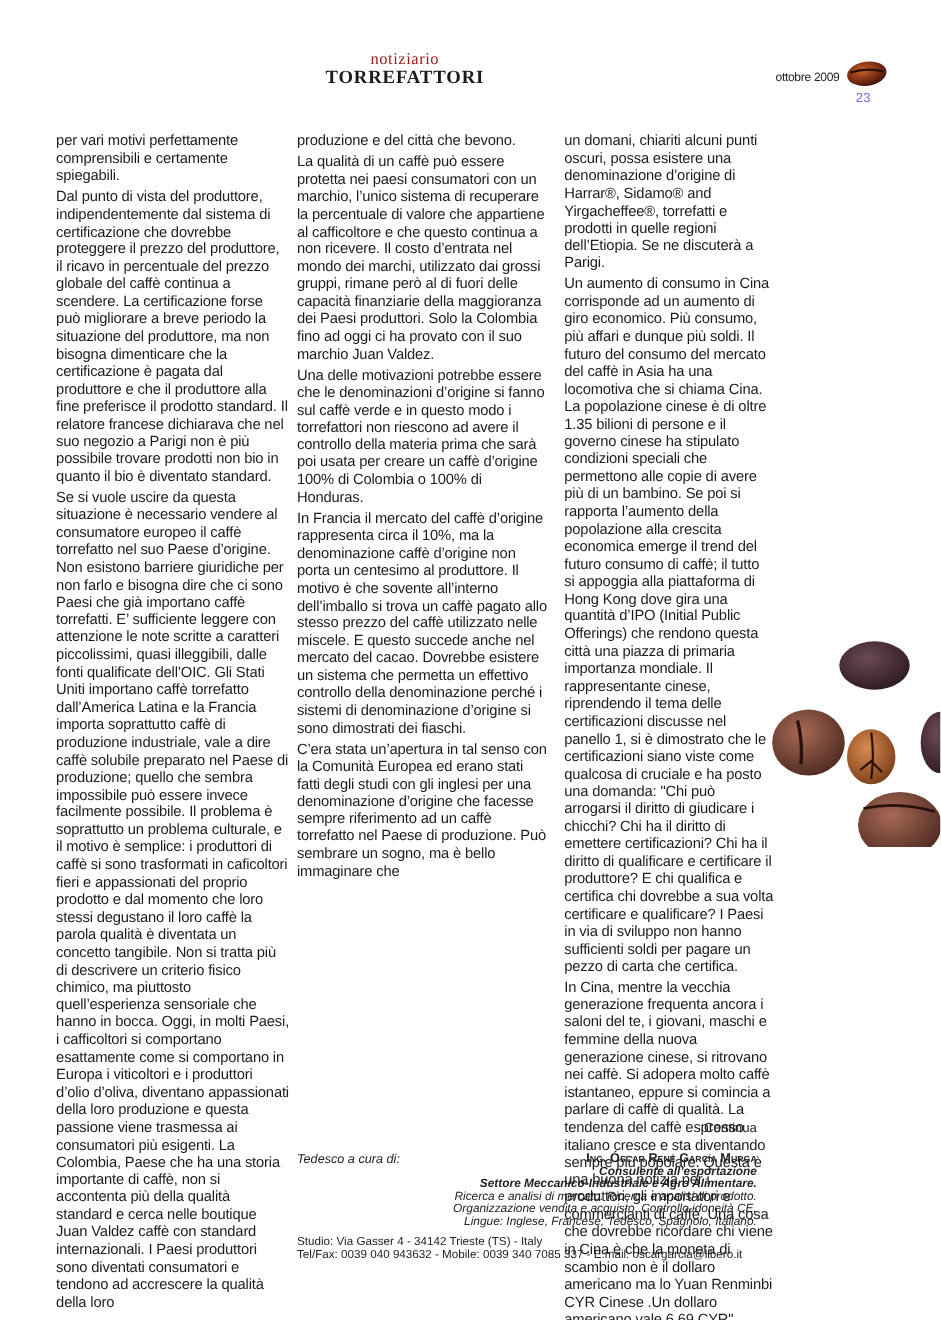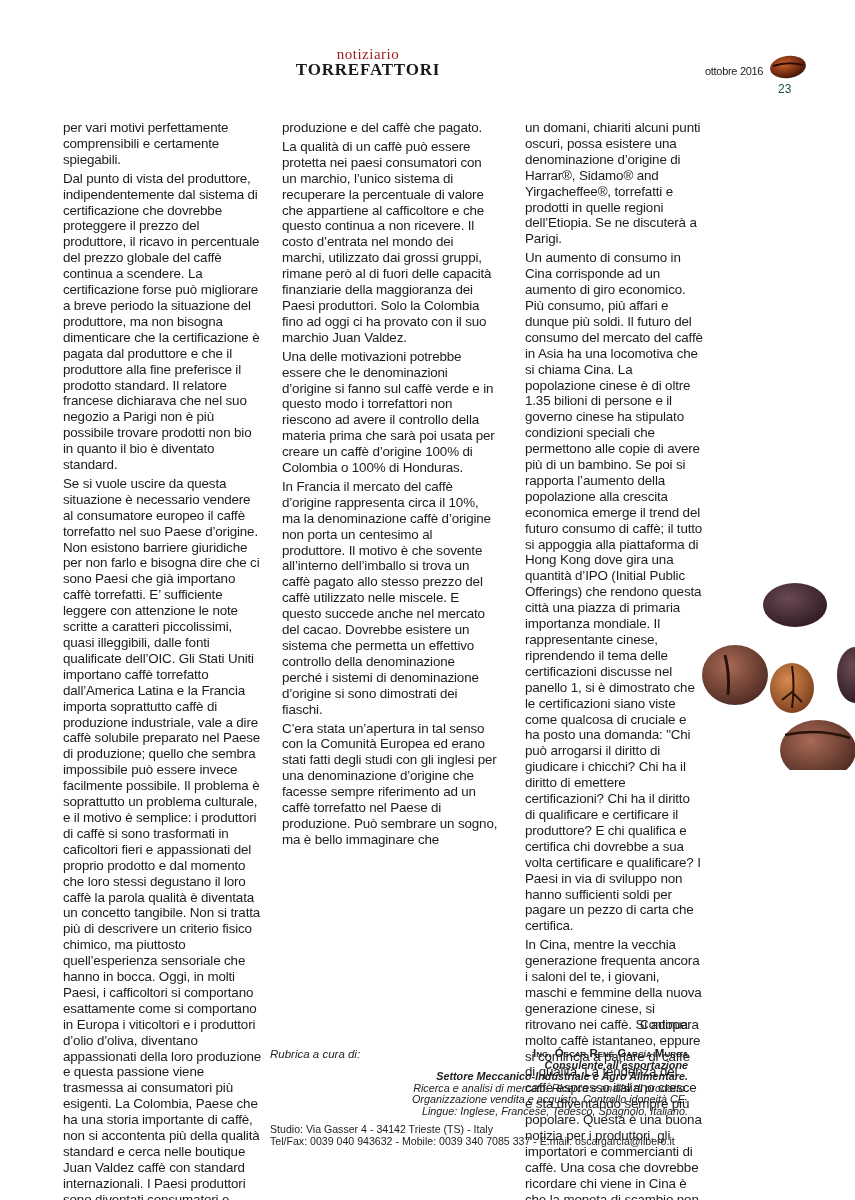--- a/index.html
+++ b/index.html
@@ -2,66 +2,66 @@
 <html><head>
 <meta charset="utf-8">
 <style>
   html, body { margin: 0; padding: 0; background: #ffffff; }
   body { width: 855px; height: 1200px; position: relative; overflow: hidden;
          font-family: "Liberation Sans", sans-serif; color: #1a1a1a; }
   .masthead { position: absolute; left: 268px; top: 47px; width: 200px; text-align: center; line-height: 1; }
   .mast-small { font-family: "Liberation Serif", serif; font-size: 15px; color: #9b1b1b; font-weight: normal; letter-spacing: 0.5px; }
   .mast-big { font-family: "Liberation Serif", serif; font-size: 17px; font-weight: bold; color: #1a1a1a; letter-spacing: 0.8px; margin-top: -1px; }
   .issue-date { position: absolute; left: 705px; top: 65px; font-size: 11px; color: #222; letter-spacing: -0.3px; }
-  .page-num { position: absolute; left: 778px; top: 82px; font-size: 12px; color: #14532d; }
+  .page-num { position: absolute; left: 778px; top: 82px; font-size: 12px; color: #8b5cf6; }
   .bean-icon { position: absolute; left: 768px; top: 54px; width: 40px; height: 26px; }
   .col { position: absolute; top: 120px; font-size: 13.4px; line-height: 15.9px; color: #1c1c1c; letter-spacing: -0.15px; }
-  .col p { margin: 0 0 3px 12px; }
+  .col p { margin: 0 0 3px 0; }
   .col1 { left: 51px; width: 212px; }
   .col2 { left: 270px; width: 228px; }
   .col3 { left: 513px; width: 190px; }
   .continua { position: absolute; left: 640px; top: 1018px; font-size: 12px; color: #222; }
   .rubrica { position: absolute; left: 270px; top: 1048px; font-size: 11.5px; font-style: italic; color: #222; }
   .author { position: absolute; right: 167px; top: 1048px; text-align: right; font-size: 10.8px; line-height: 11.6px; color: #222; }
   .author .name { font-weight: bold; font-variant: small-caps; font-size: 11.5px; }
   .author .b { font-weight: bold; font-style: italic; }
   .author .i { font-style: italic; }
   .contact { position: absolute; left: 270px; top: 1123px; font-size: 10.6px; line-height: 12px; color: #222; }
   .beans { position: absolute; left: 700px; top: 570px; width: 155px; height: 200px; }
 </style>
 </head>
 <body>
 
 <div class="masthead">
   <div class="mast-small">notiziario</div>
   <div class="mast-big">TORREFATTORI</div>
 </div>
 
-<div class="issue-date">ottobre 2016</div>
+<div class="issue-date">ottobre 2009</div>
 <svg class="bean-icon" viewBox="0 0 40 26">
   <defs>
     <radialGradient id="bg1" cx="40%" cy="35%" r="70%">
       <stop offset="0%" stop-color="#c8612a"></stop>
       <stop offset="60%" stop-color="#7a2e12"></stop>
       <stop offset="100%" stop-color="#3a140a"></stop>
     </radialGradient>
   </defs>
   <ellipse cx="20" cy="13" rx="18" ry="11" fill="url(#bg1)" transform="rotate(-8 20 13)"></ellipse>
   <path d="M5 12 Q20 7 35 11" stroke="#2a0e06" stroke-width="2" fill="none"></path>
 </svg>
 <div class="page-num">23</div>
 
 <div class="col col1">
   <p>per vari motivi perfettamente comprensibili e certamente spiegabili.</p>
   <p>Dal punto di vista del produttore, indipendentemente dal sistema di certificazione che dovrebbe proteggere il prezzo del produttore, il ricavo in percentuale del prezzo globale del caffè continua a scendere. La certificazione forse può migliorare a breve periodo la situazione del produttore, ma non bisogna dimenticare che la certificazione è pagata dal produttore e che il produttore alla fine preferisce il prodotto standard. Il relatore francese dichiarava che nel suo negozio a Parigi non è più possibile trovare prodotti non bio in quanto il bio è diventato standard.</p>
   <p>Se si vuole uscire da questa situazione è necessario vendere al consumatore europeo il caffè torrefatto nel suo Paese d’origine. Non esistono barriere giuridiche per non farlo e bisogna dire che ci sono Paesi che già importano caffè torrefatti. E’ sufficiente leggere con attenzione le note scritte a caratteri piccolissimi, quasi illeggibili, dalle fonti qualificate dell’OIC. Gli Stati Uniti importano caffè torrefatto dall’America Latina e la Francia importa soprattutto caffè di produzione industriale, vale a dire caffè solubile preparato nel Paese di produzione; quello che sembra impossibile può essere invece facilmente possibile. Il problema è soprattutto un problema culturale, e il motivo è semplice: i produttori di caffè si sono trasformati in caficoltori fieri e appassionati del proprio prodotto e dal momento che loro stessi degustano il loro caffè la parola qualità è diventata un concetto tangibile. Non si tratta più di descrivere un criterio fisico chimico, ma piuttosto quell’esperienza sensoriale che hanno in bocca. Oggi, in molti Paesi, i cafficoltori si comportano esattamente come si comportano in Europa i viticoltori e i produttori d’olio d’oliva, diventano appassionati della loro produzione e questa passione viene trasmessa ai consumatori più esigenti. La Colombia, Paese che ha una storia importante di caffè, non si accontenta più della qualità standard e cerca nelle boutique Juan Valdez caffè con standard internazionali. I Paesi produttori sono diventati consumatori e tendono ad accrescere la qualità della loro</p>
 </div>
 
 <div class="col col2">
-  <p>produzione e del caffè che pagato.</p>
+  <p>produzione e del città che bevono.</p>
   <p>La qualità di un caffè può essere protetta nei paesi consumatori con un marchio, l’unico sistema di recuperare la percentuale di valore che appartiene al cafficoltore e che questo continua a non ricevere. Il costo d’entrata nel mondo dei marchi, utilizzato dai grossi gruppi, rimane però al di fuori delle capacità finanziarie della maggioranza dei Paesi produttori. Solo la Colombia fino ad oggi ci ha provato con il suo marchio Juan Valdez.</p>
   <p>Una delle motivazioni potrebbe essere che le denominazioni d’origine si fanno sul caffè verde e in questo modo i torrefattori non riescono ad avere il controllo della materia prima che sarà poi usata per creare un caffè d’origine 100% di Colombia o 100% di Honduras.</p>
   <p>In Francia il mercato del caffè d’origine rappresenta circa il 10%, ma la denominazione caffè d’origine non porta un centesimo al produttore. Il motivo è che sovente all’interno dell’imballo si trova un caffè pagato allo stesso prezzo del caffè utilizzato nelle miscele. E questo succede anche nel mercato del cacao. Dovrebbe esistere un sistema che permetta un effettivo controllo della denominazione perché i sistemi di denominazione d’origine si sono dimostrati dei fiaschi.</p>
   <p>C’era stata un’apertura in tal senso con la Comunità Europea ed erano stati fatti degli studi con gli inglesi per una denominazione d’origine che facesse sempre riferimento ad un caffè torrefatto nel Paese di produzione. Può sembrare un sogno, ma è bello immaginare che</p>
 </div>
 
 <div class="col col3">
   <p>un domani, chiariti alcuni punti oscuri, possa esistere una denominazione d’origine di Harrar®, Sidamo® and Yirgacheffee®, torrefatti e prodotti in quelle regioni dell’Etiopia. Se ne discuterà a Parigi.</p>
   <p>Un aumento di consumo in Cina corrisponde ad un aumento di giro economico. Più consumo, più affari e dunque più soldi. Il futuro del consumo del mercato del caffè in Asia ha una locomotiva che si chiama Cina. La popolazione cinese è di oltre 1.35 bilioni di persone e il governo cinese ha stipulato condizioni speciali che permettono alle copie di avere più di un bambino. Se poi si rapporta l’aumento della popolazione alla crescita economica emerge il trend del futuro consumo di caffè; il tutto si appoggia alla piattaforma di Hong Kong dove gira una quantità d’IPO (Initial Public Offerings) che rendono questa città una piazza di primaria importanza mondiale. Il rappresentante cinese, riprendendo il tema delle certificazioni discusse nel panello 1, si è dimostrato che le certificazioni siano viste come qualcosa di cruciale e ha posto una domanda: "Chi può arrogarsi  il diritto di giudicare i chicchi? Chi ha il diritto di emettere certificazioni? Chi ha il diritto di qualificare e certificare il produttore? E chi qualifica e certifica chi dovrebbe a sua volta certificare e qualificare? I Paesi in via di sviluppo non hanno sufficienti soldi per pagare un pezzo di carta che certifica.</p>
   <p>In Cina, mentre la vecchia generazione frequenta ancora i saloni del te, i giovani, maschi e femmine della nuova generazione cinese, si ritrovano nei caffè. Si adopera molto caffè istantaneo, eppure si comincia a parlare di caffè di qualità. La tendenza del caffè espresso italiano cresce e sta diventando sempre più popolare. Questa è una buona notizia per i produttori, gli importatori e commercianti di caffè. Una cosa che dovrebbe ricordare chi viene in Cina è che la moneta di scambio non è il dollaro americano ma lo Yuan Renminbi CYR Cinese .Un dollaro americano vale 6,69 CYR".</p>
@@ -87,21 +87,21 @@
   <ellipse cx="95" cy="35" rx="32" ry="22" fill="url(#dk)"></ellipse>
   <ellipse cx="35" cy="105" rx="33" ry="30" fill="url(#md)"></ellipse>
   <path d="M25 85 Q30 105 28 125" stroke="#2a120c" stroke-width="3" fill="none"></path>
   <ellipse cx="92" cy="118" rx="22" ry="25" fill="url(#lt)"></ellipse>
   <path d="M92 96 Q95 115 92 138 M82 130 L92 122 L102 132" stroke="#2a120c" stroke-width="2" fill="none"></path>
   <ellipse cx="155" cy="105" rx="18" ry="28" fill="url(#dk)"></ellipse>
   <ellipse cx="118" cy="180" rx="38" ry="30" fill="url(#md)"></ellipse>
   <path d="M85 165 Q118 158 150 168" stroke="#2a120c" stroke-width="2.5" fill="none"></path>
 </svg>
 
-<div class="rubrica">Rubrica a cura di:</div>
+<div class="rubrica">Tedesco a cura di:</div>
 
 <div class="author">
   <div class="name">Ing. Óscar René García Murga</div>
   <div class="b">Consulente all’esportazione</div>
   <div class="b">Settore Meccanico-Industriale e Agro Alimentare.</div>
   <div class="i">Ricerca e analisi di mercato. Ricerca e analisi di prodotto.</div>
   <div class="i">Organizzazione vendita e acquisto. Controllo idoneità CE.</div>
   <div class="i">Lingue: Inglese, Francese, Tedesco, Spagnolo, Italiano.</div>
 </div>
 

